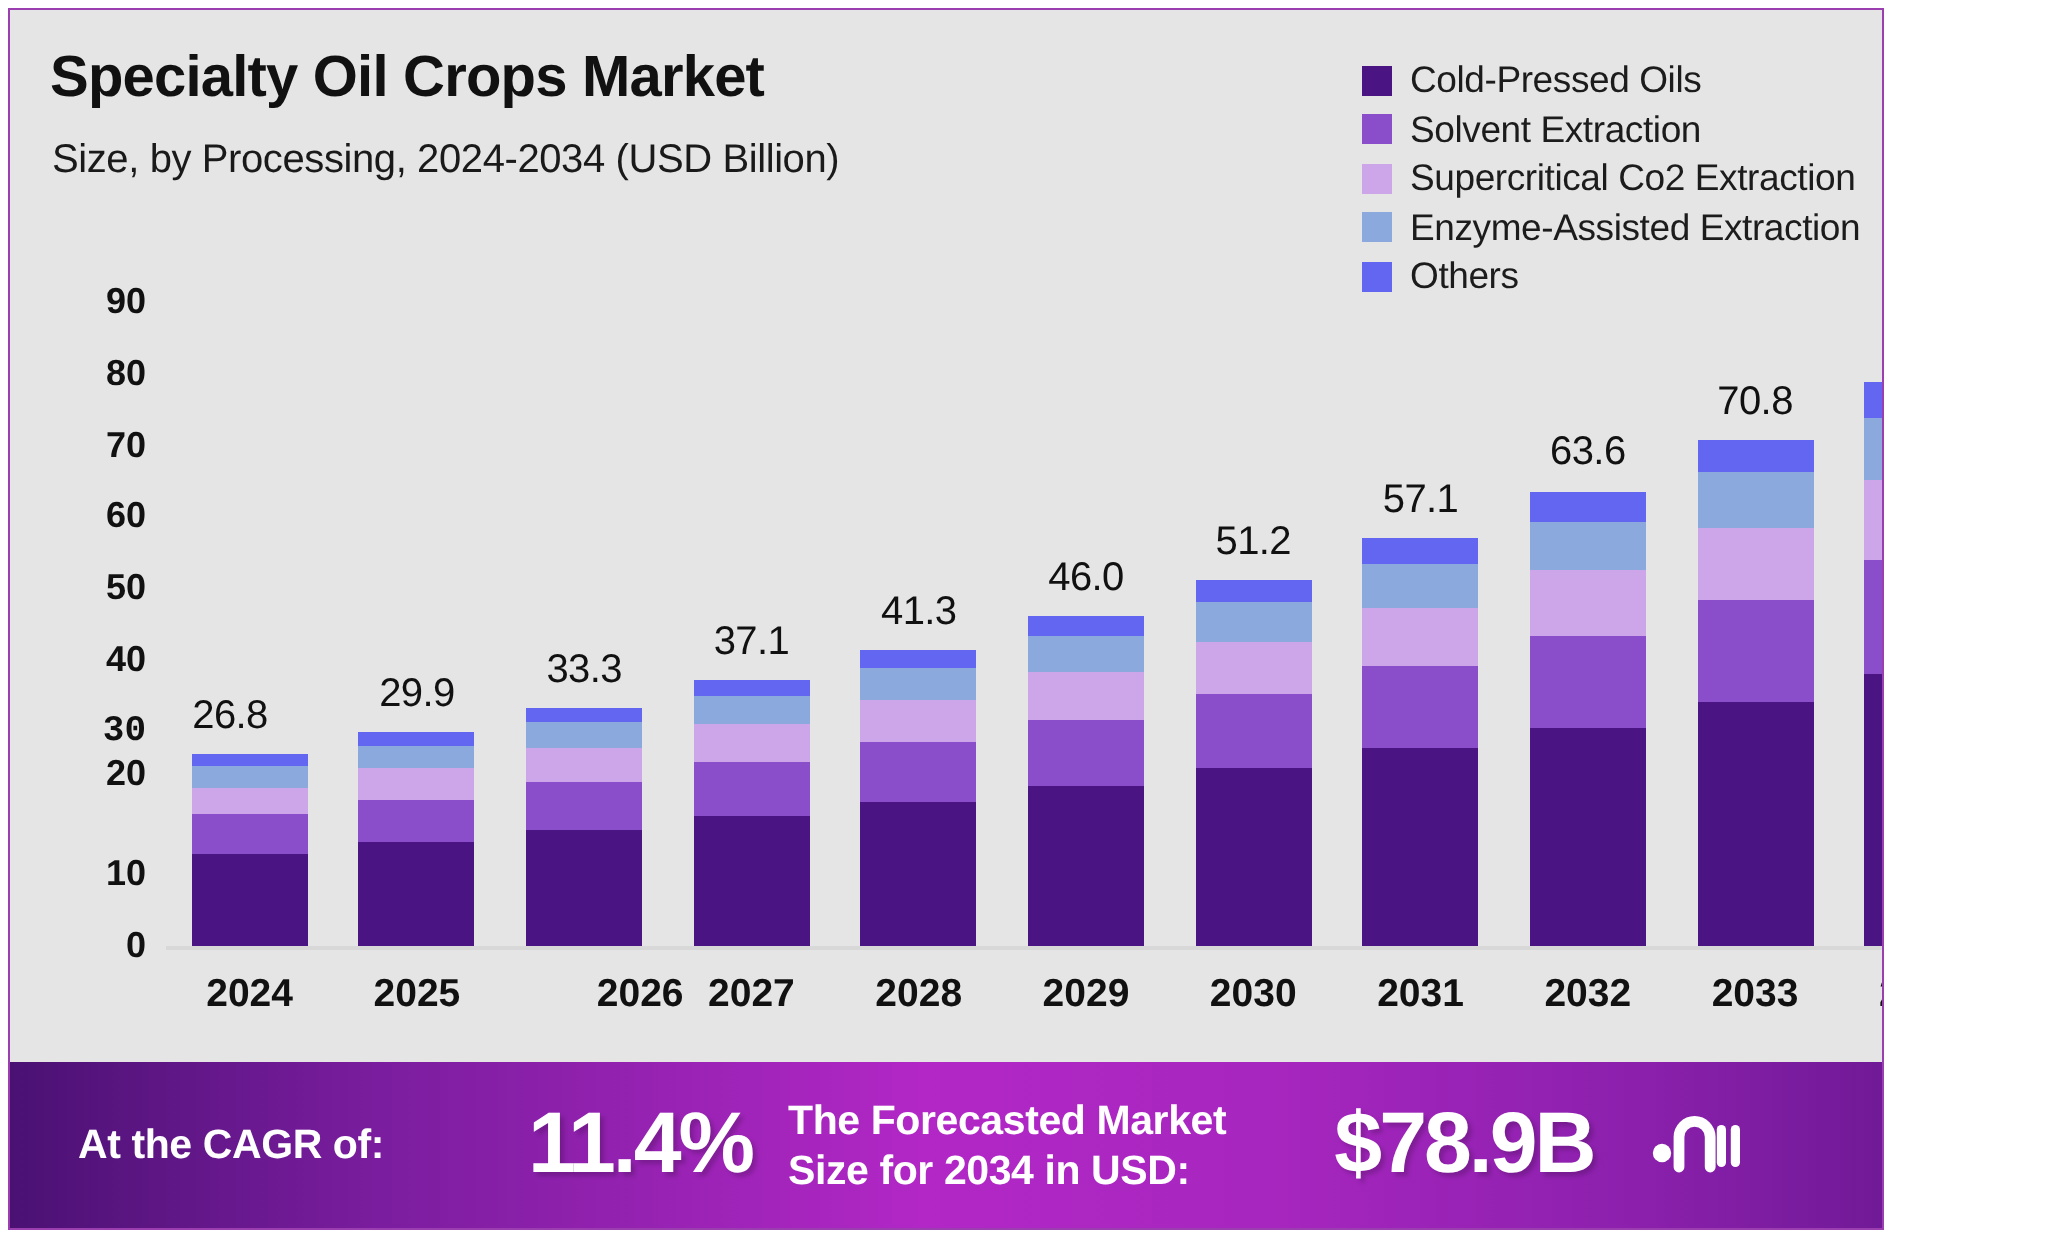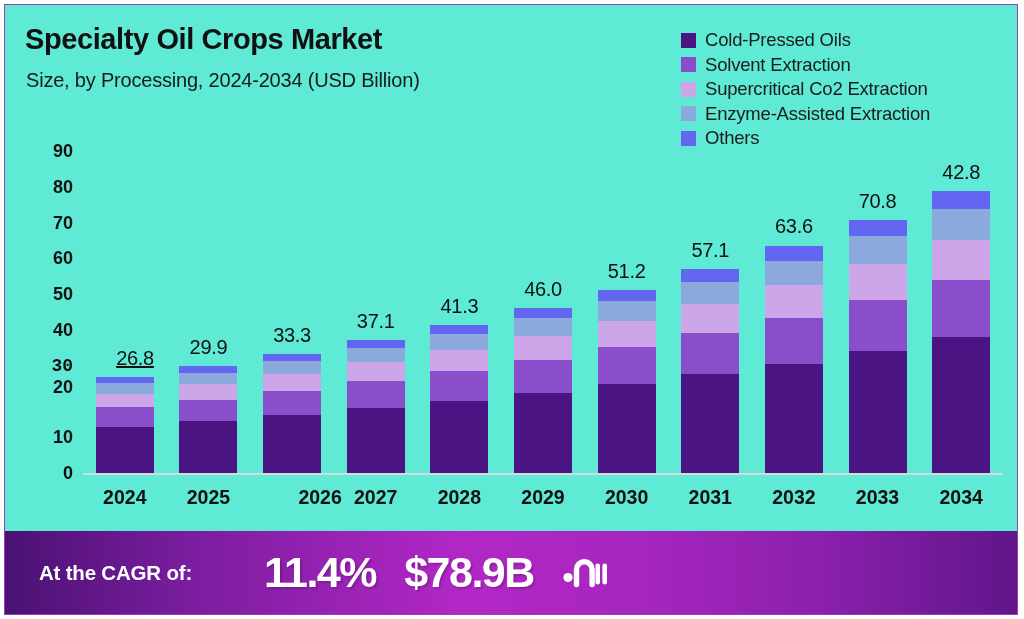--- a/index.html
+++ b/index.html
@@ -3,24 +3,24 @@
 <meta charset="utf-8">
 <style>
   html,body{margin:0;padding:0;}
   body{
     width:1024px;height:619px;
     background:#ffffff;
     font-family:"Liberation Sans", sans-serif;
     overflow:hidden;
   }
   .frame{
-    position:absolute;left:4px;top:4px;width:1014px;height:611px;
+    position:absolute;left:4px;top:4px;width:938px;height:611px;
     border:1.5px solid #9b3fb0;
     box-sizing:border-box;
-    background:#5eead4;
+    background:#e5e5e5;
     overflow:hidden;
   }
   
   .title{
     position:absolute;left:20px;top:18px;
     font-size:29px;font-weight:bold;color:#111111;
     letter-spacing:-0.4px;
   }
   .subtitle{
     position:absolute;left:21px;top:64px;
@@ -142,21 +142,21 @@
       </div>
     <div class="gridbase"></div>
     <div class="bars" id="bars">
         <div class="barcol" style="left: 12.8182px;">
           <div class="seg" style="height: 6.08222px; background: rgb(99, 102, 240);"></div>
           <div class="seg" style="height: 10.3756px; background: rgb(139, 169, 220);"></div>
           <div class="seg" style="height: 13.5956px; background: rgb(204, 166, 232);"></div>
           <div class="seg" style="height: 19.32px; background: rgb(139, 78, 203);"></div>
           <div class="seg" style="height: 46.5111px; background: rgb(74, 21, 130);"></div>
         </div>
-        <div class="bartotal" style="left: 52px; top: 342.116px; text-decoration: underline;">26.8</div>
+        <div class="bartotal" style="left: 32px; top: 342.116px;">26.8</div>
         <div class="xtickwrap" style="left: 12.8182px;">
           <div class="xtick">2024</div>
         </div>
         <div class="barcol" style="left: 96.4545px;">
           <div class="seg" style="height: 6.79778px; background: rgb(99, 102, 240);"></div>
           <div class="seg" style="height: 11.4489px; background: rgb(139, 169, 220);"></div>
           <div class="seg" style="height: 15.3844px; background: rgb(204, 166, 232);"></div>
           <div class="seg" style="height: 21.4667px; background: rgb(139, 78, 203);"></div>
           <div class="seg" style="height: 51.8778px; background: rgb(74, 21, 130);"></div>
         </div>
@@ -265,20 +265,24 @@
         </div>
       </div>
   </div>
 
   <div class="banner">
     <div style="width:34px;flex:0 0 auto;"></div>
     <div class="b-text" style="width:215px;flex:0 0 auto;">
       <div>At the CAGR of:</div>
     </div>
     <div class="b-big" style="width:132px;flex:0 0 auto;text-align:center;">11.4%</div>
+    <div class="b-text" style="width:255px;flex:0 0 auto;margin-left:8px;">
+      <div>The Forecasted Market</div>
+      <div>Size for 2034 in USD:</div>
+    </div>
     <div class="b-big" style="width:166px;flex:0 0 auto;text-align:center;">$78.9B</div>
     <div class="logo" style="margin-left:10px;">
       <span class="logo-mark">
         <svg width="46" height="34" viewBox="0 0 46 34" aria-hidden="true">
           <circle cx="6" cy="23.5" r="4.6" fill="#ffffff"></circle>
           <path d="M14.5 30.5 L14.5 15.5 A7.8 7.8 0 0 1 30.1 15.5 L30.1 30.5" fill="none" stroke="#ffffff" stroke-width="5.4" stroke-linecap="round"></path>
           <rect x="33.4" y="9.5" width="4.6" height="21" rx="2.3" fill="#ffffff"></rect>
           <rect x="40.4" y="9.5" width="4.6" height="21" rx="2.3" fill="#ffffff"></rect>
         </svg>
       </span>

